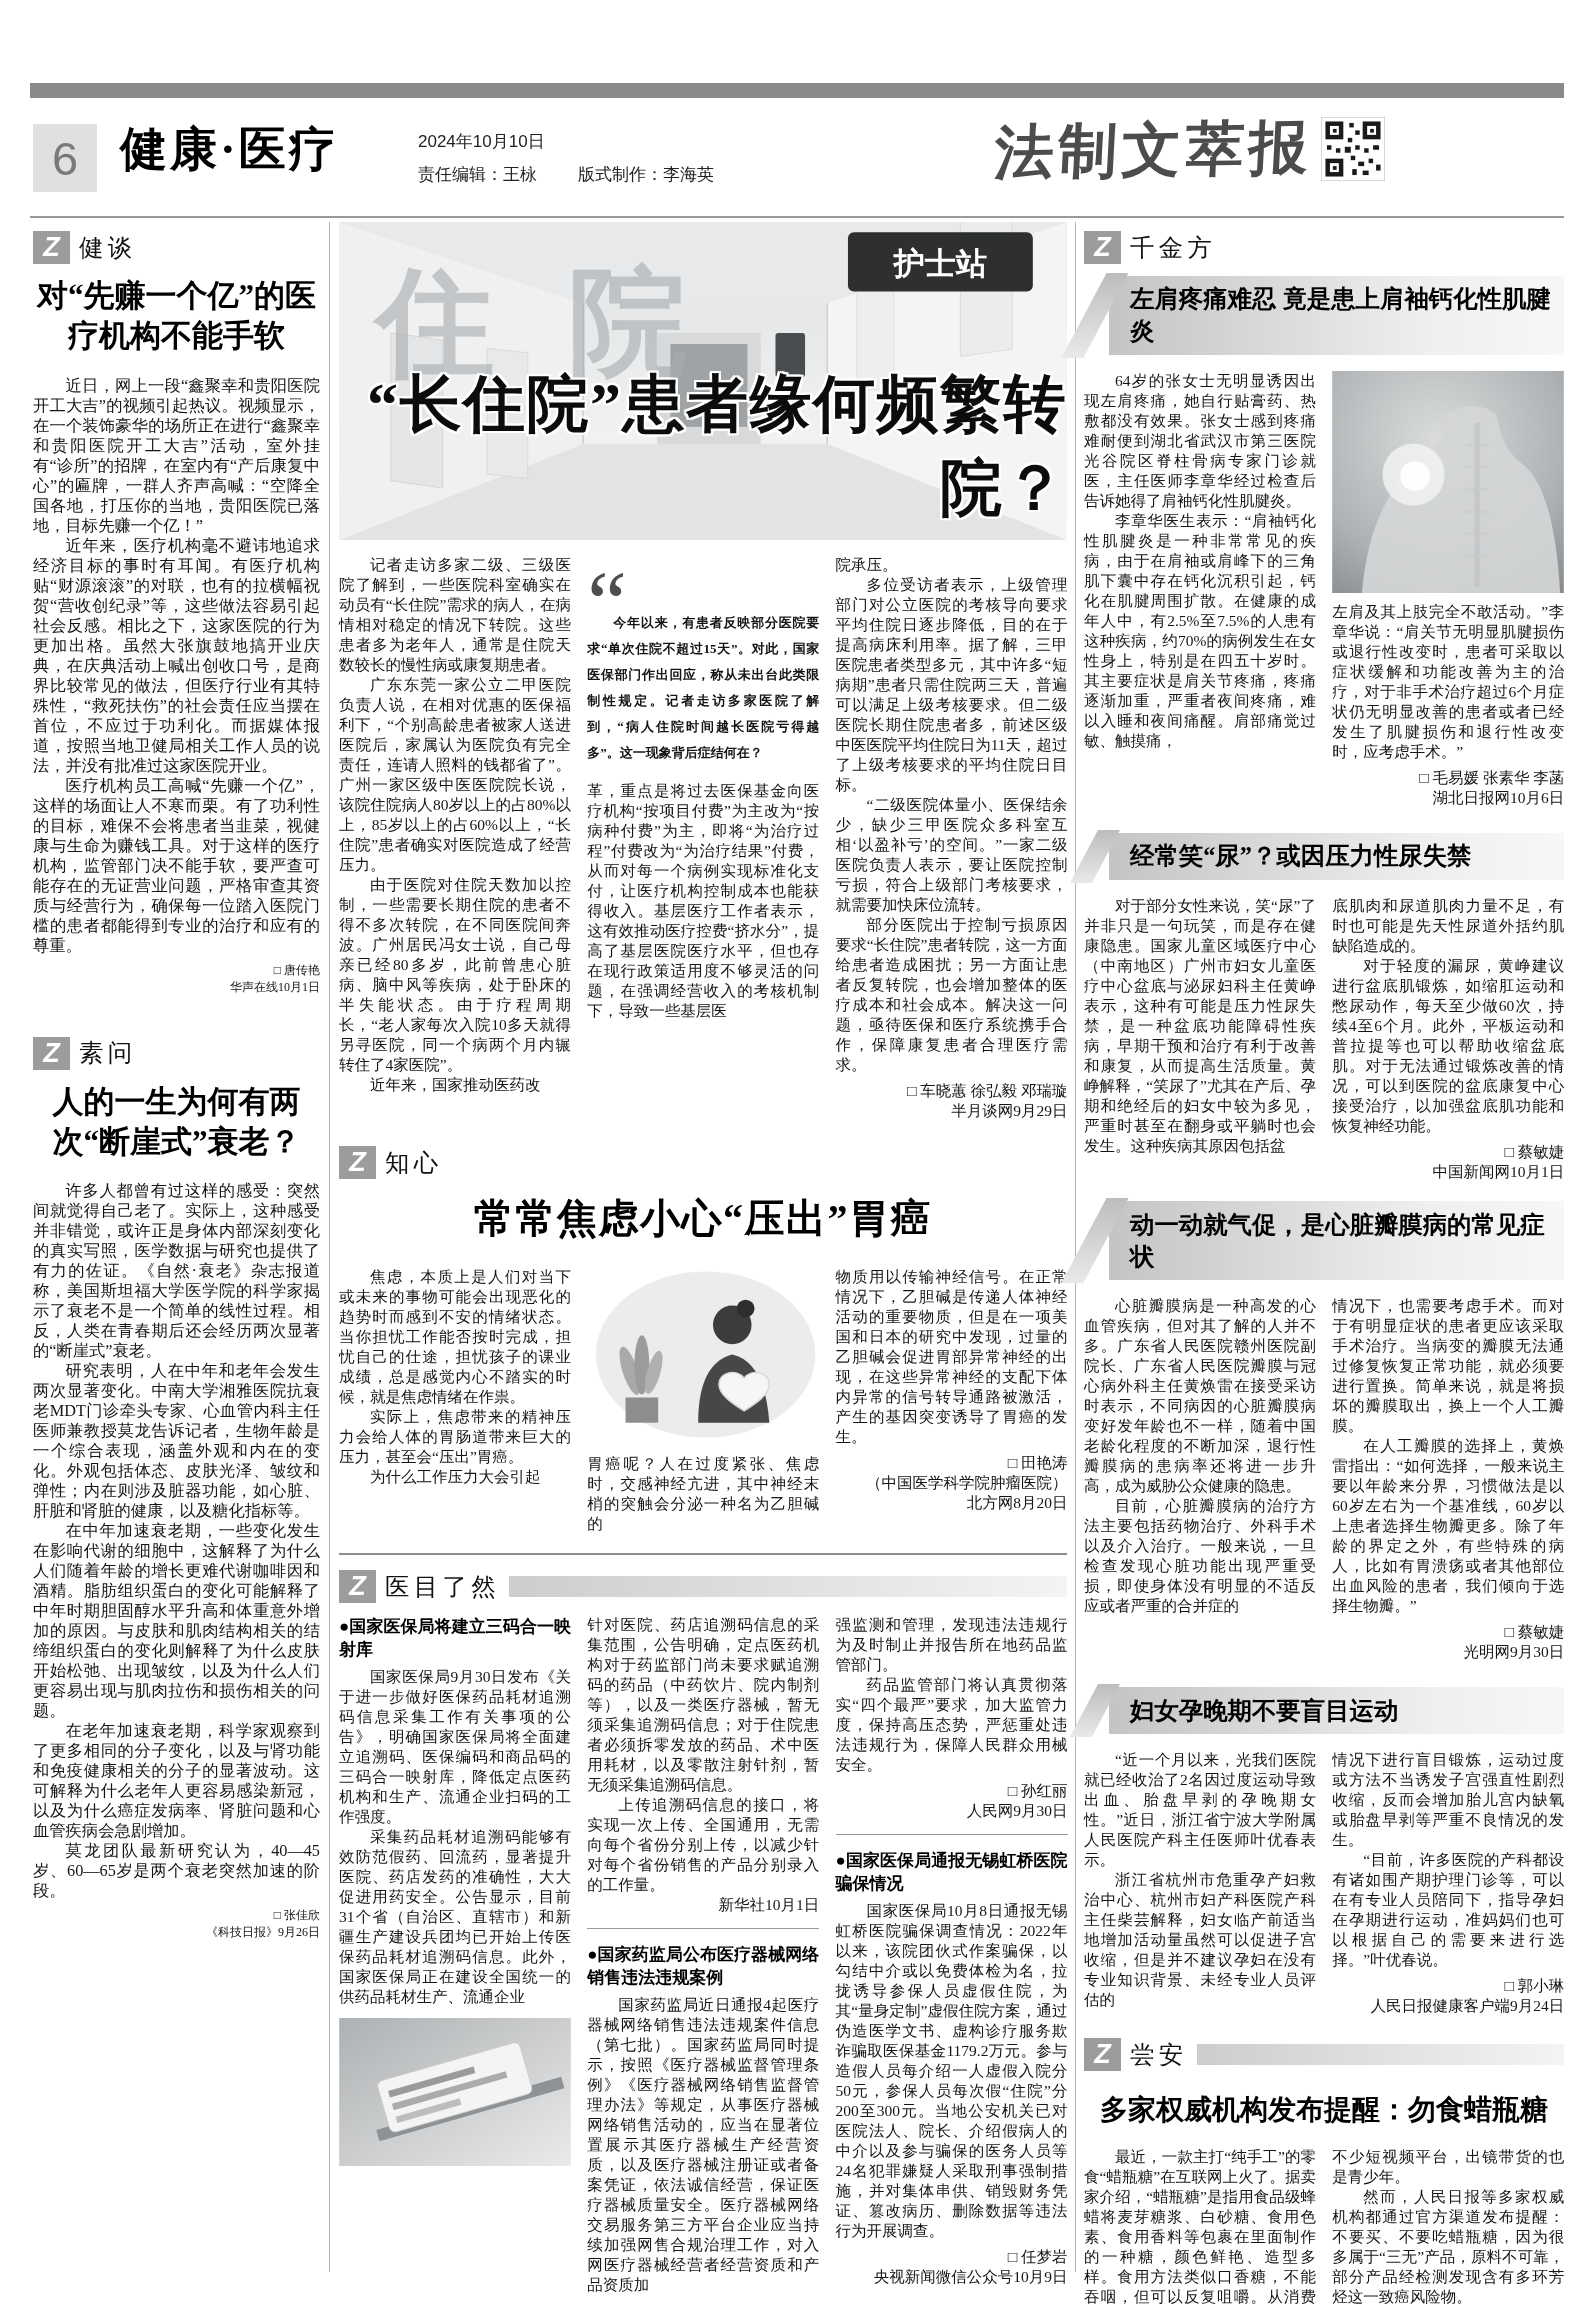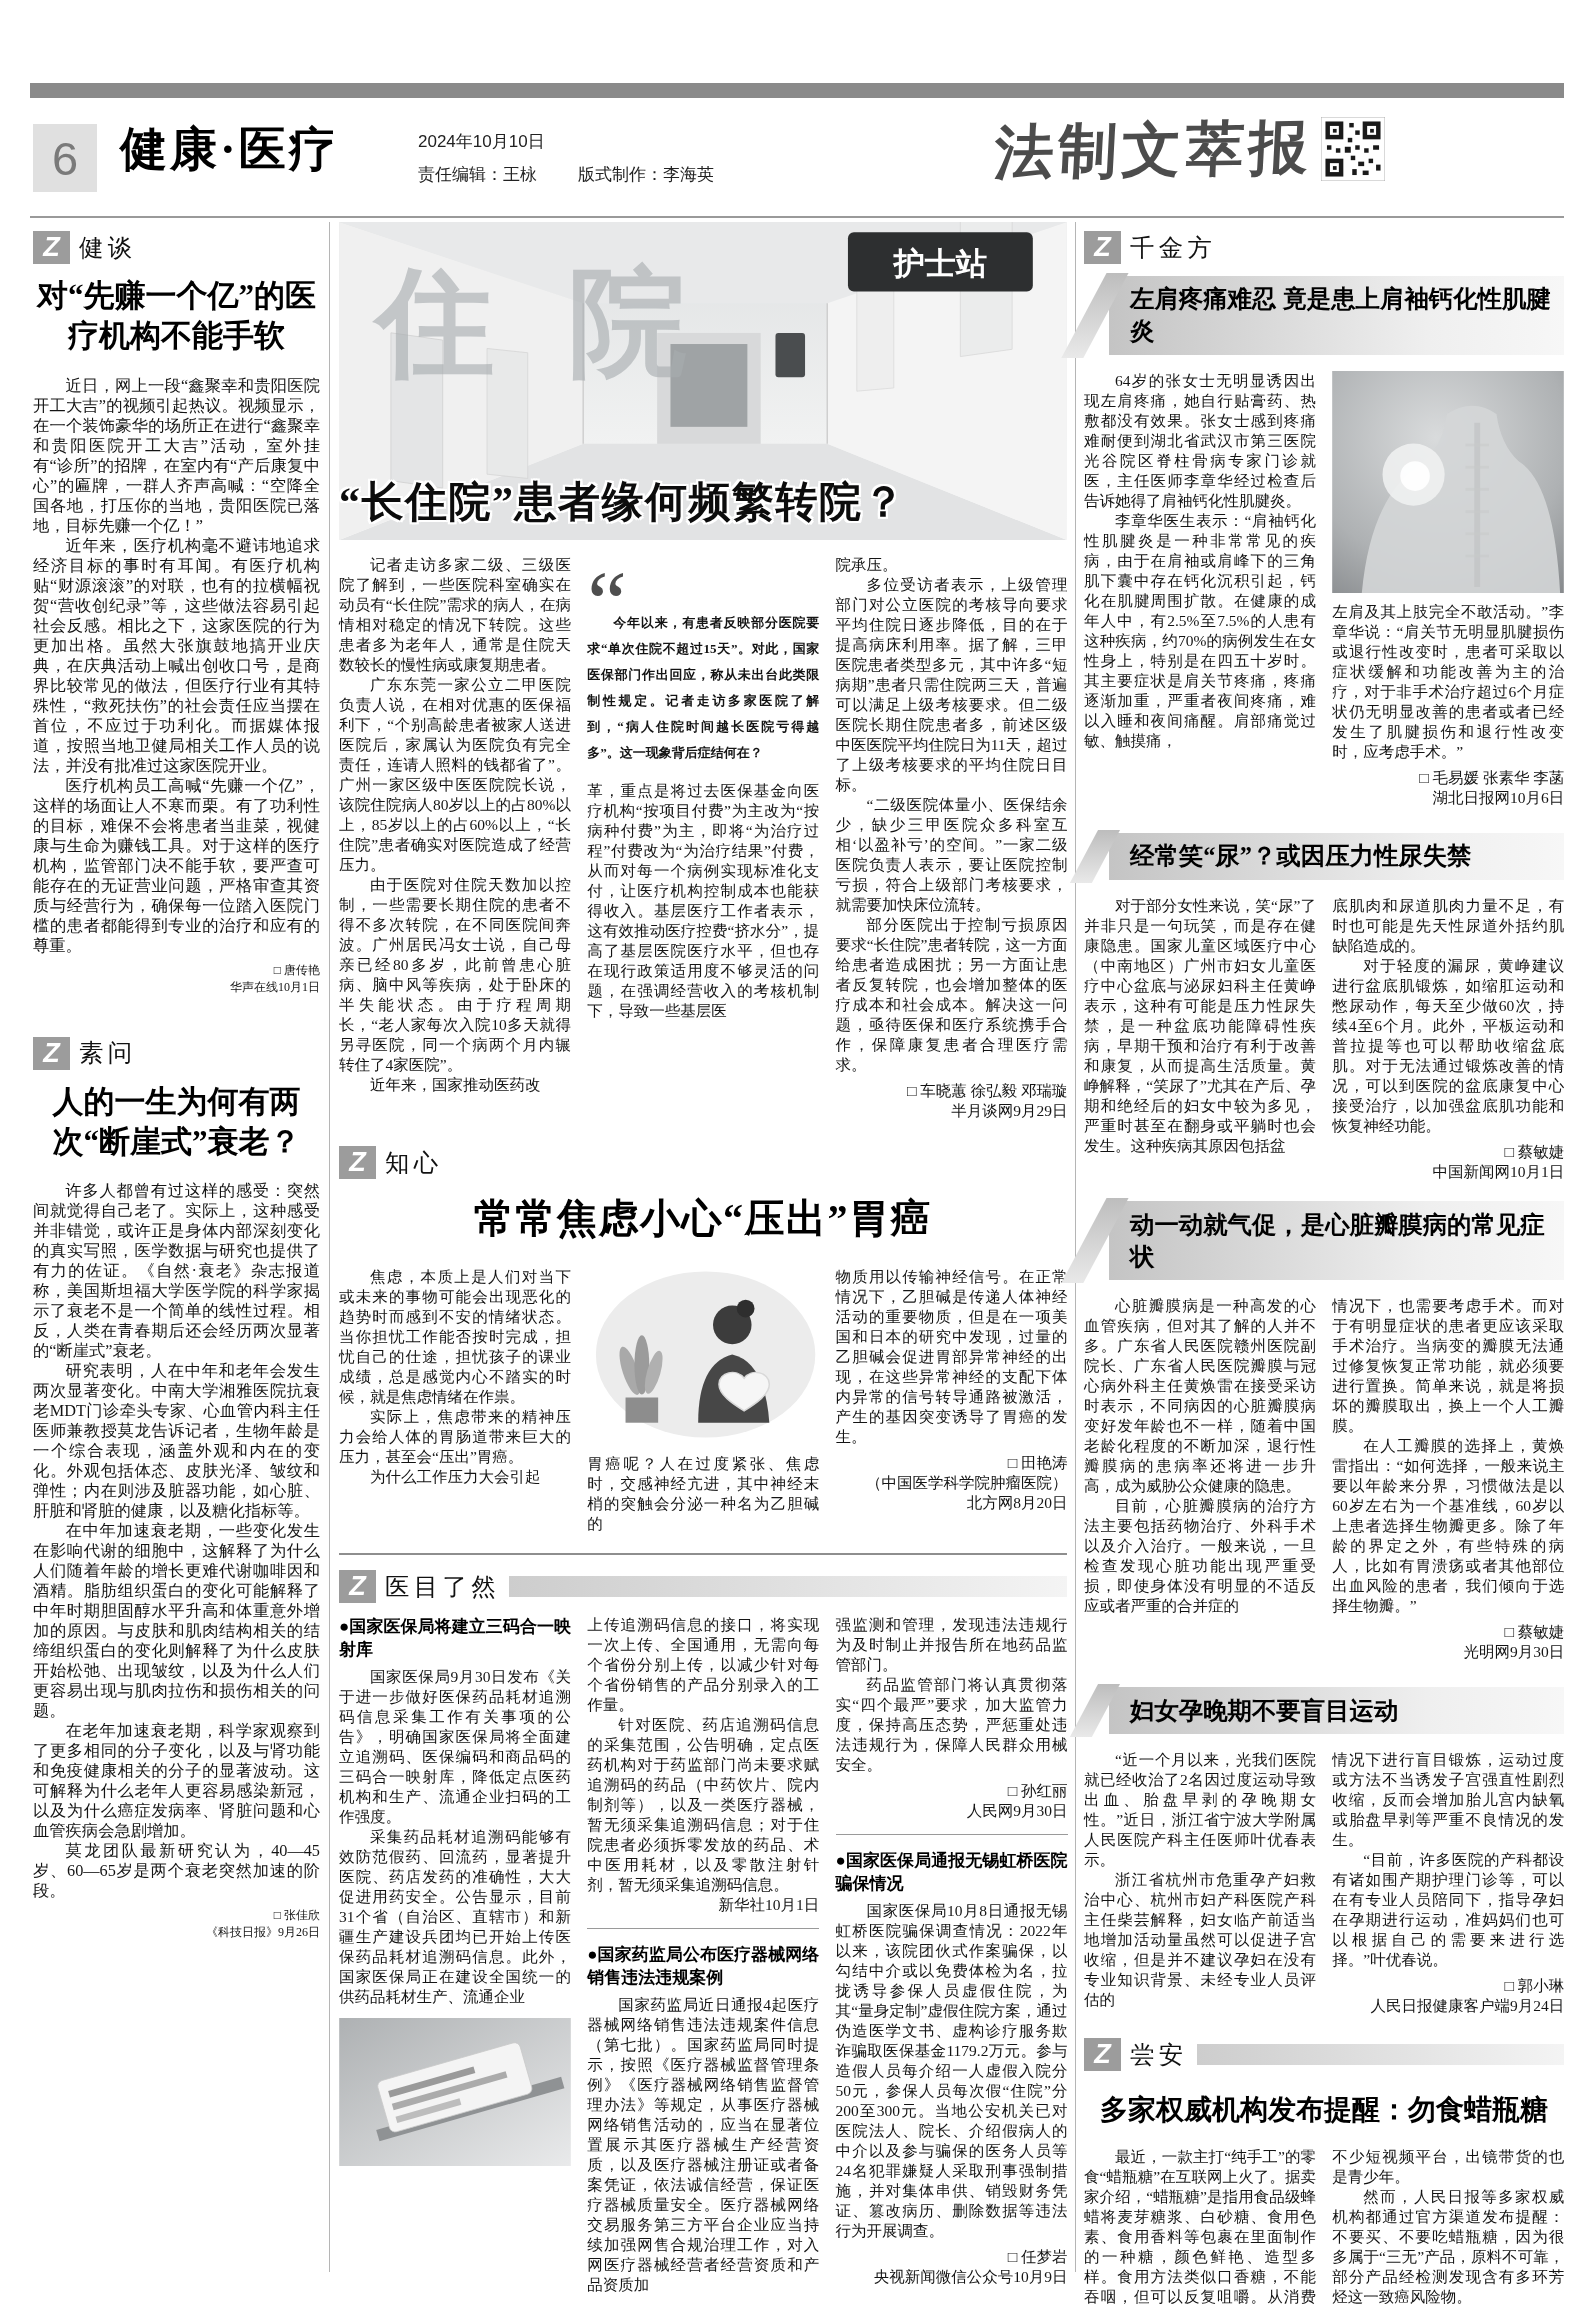--- a/index.html
+++ b/index.html
@@ -48,22 +48,22 @@
   .cols3{display:flex;gap:16.3px;}
   .cols3 .c{width:232px;flex:none;}
   .cols2{display:flex;gap:16.3px;}
   .cols2 .c2{width:232px;flex:none;}
   .item-h{font-family:"Liberation Sans","DejaVu Sans",sans-serif;font-weight:700;
           font-size:17px;line-height:23px;margin:0 0 6px;color:#000;text-align:justify;}
   .item-div{border:none;border-top:0.7px solid #9a9a9a;margin:13.3px 0;}
   .sect-div{height:2.2px;background:#8e8e8e;margin:19px 0 15px;}
   
   .corridor{position:relative;width:728px;height:318px;margin:0 0 15px;overflow:hidden;}
-  .photo-headline{position:absolute;left:0;right:0;bottom:10.4px;margin:0;text-align:left;
-      font-size:42px;font-weight:900;color:#0c0c0c;letter-spacing:1.5px;
+  .photo-headline{position:absolute;left:0;right:0;bottom:10.4px;margin:0;text-align:right;
+      font-size:62px;font-weight:900;color:#0c0c0c;letter-spacing:1.5px;
       text-shadow:2.2px 0 0 #fff,-2.2px 0 0 #fff,0 2.2px 0 #fff,0 -2.2px 0 #fff,2.2px 2.2px 0 #fff,-2.2px -2.2px 0 #fff,2.2px -2.2px 0 #fff,-2.2px 2.2px 0 #fff;}
   
   .pullquote{margin:3px 0 15px;}
   .q-icon{display:block;height:52px;font-size:89px;line-height:1;color:#4e4e4e;}
   .pullquote p{font-size:13px;font-weight:700;line-height:26px;text-indent:2em;text-align:justify;margin:0;}
   
   .fig{display:block;margin:10.4px 0 0;}
 </style>
 </head>
 <body>
@@ -282,22 +282,22 @@
               <rect x="40" y="120" width="260" height="16" fill="#8f9294"></rect>
               <rect x="58" y="58" width="200" height="72" rx="8" fill="#f4f4f4" stroke="#c9c9c9"></rect>
               <rect x="70" y="74" width="120" height="9" fill="#9a9a9a"></rect>
               <rect x="70" y="92" width="160" height="9" fill="#ababab"></rect>
               <rect x="70" y="110" width="90" height="9" fill="#bdbdbd"></rect>
             </g>
           </svg>
         </div>
         <div class="c">
           <div class="body cont">
+              <p class="para">针对医院、药店追溯码信息的采集范围，公告明确，定点医药机构对于药监部门尚未要求赋追溯码的药品（中药饮片、院内制剂等），以及一类医疗器械，暂无须采集追溯码信息；对于住院患者必须拆零发放的药品、术中医用耗材，以及零散注射针剂，暂无须采集追溯码信息。</p>
               <p class="para">上传追溯码信息的接口，将实现一次上传、全国通用，无需向每个省份分别上传，以减少针对每个省份销售的产品分别录入的工作量。</p>
-              <p class="para">针对医院、药店追溯码信息的采集范围，公告明确，定点医药机构对于药监部门尚未要求赋追溯码的药品（中药饮片、院内制剂等），以及一类医疗器械，暂无须采集追溯码信息；对于住院患者必须拆零发放的药品、术中医用耗材，以及零散注射针剂，暂无须采集追溯码信息。</p>
             </div>
           <p class="source body">新华社10月1日</p>
           <hr class="item-div">
           <h3 class="item-h">●国家药监局公布医疗器械网络销售违法违规案例</h3>
           <div class="body">
               <p class="para">国家药监局近日通报4起医疗器械网络销售违法违规案件信息（第七批）。国家药监局同时提示，按照《医疗器械监督管理条例》《医疗器械网络销售监督管理办法》等规定，从事医疗器械网络销售活动的，应当在显著位置展示其医疗器械生产经营资质，以及医疗器械注册证或者备案凭证，依法诚信经营，保证医疗器械质量安全。医疗器械网络交易服务第三方平台企业应当持续加强网售合规治理工作，对入网医疗器械经营者经营资质和产品资质加</p>
             </div>
         </div>
         <div class="c">
           <div class="body cont">

